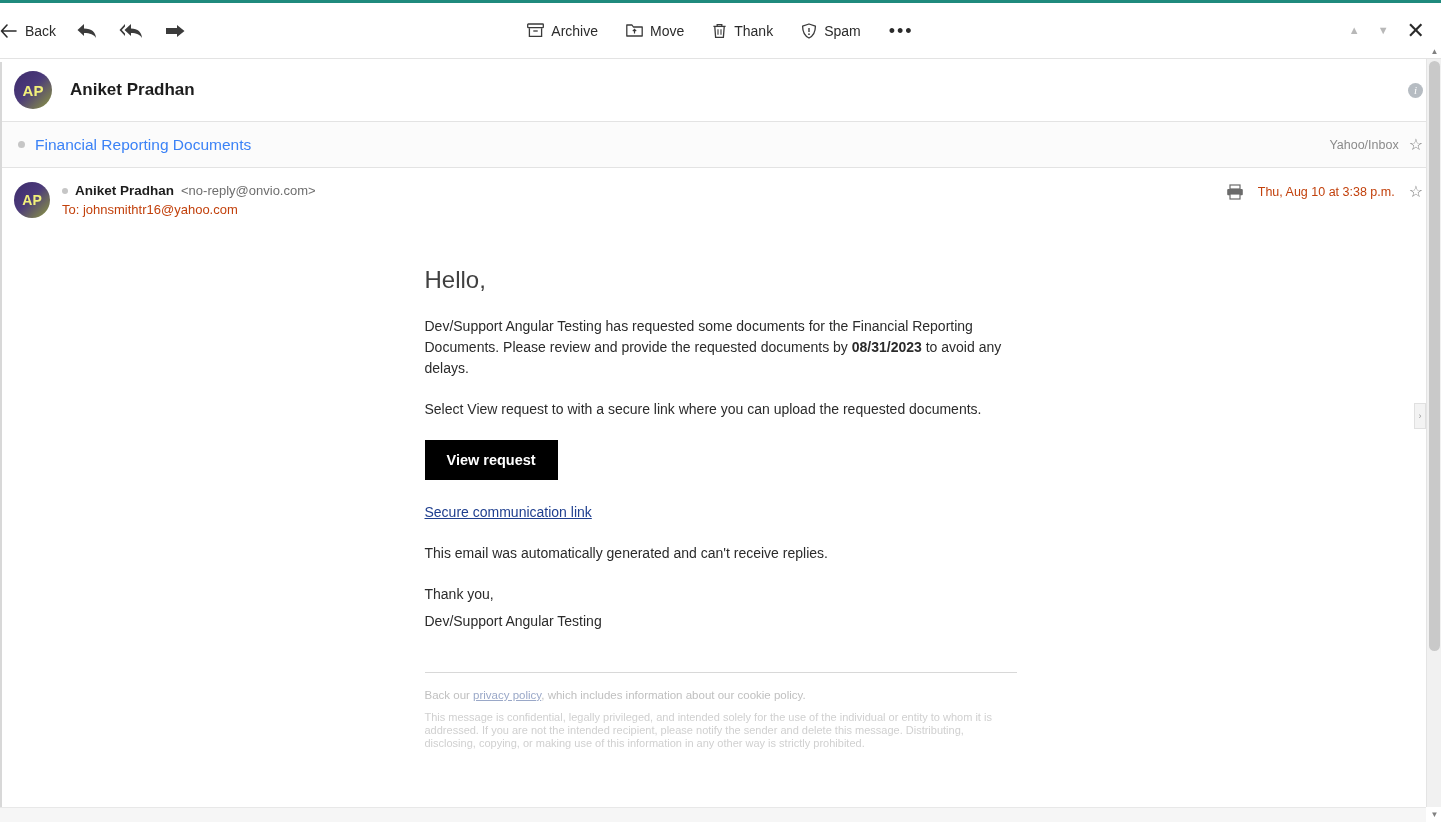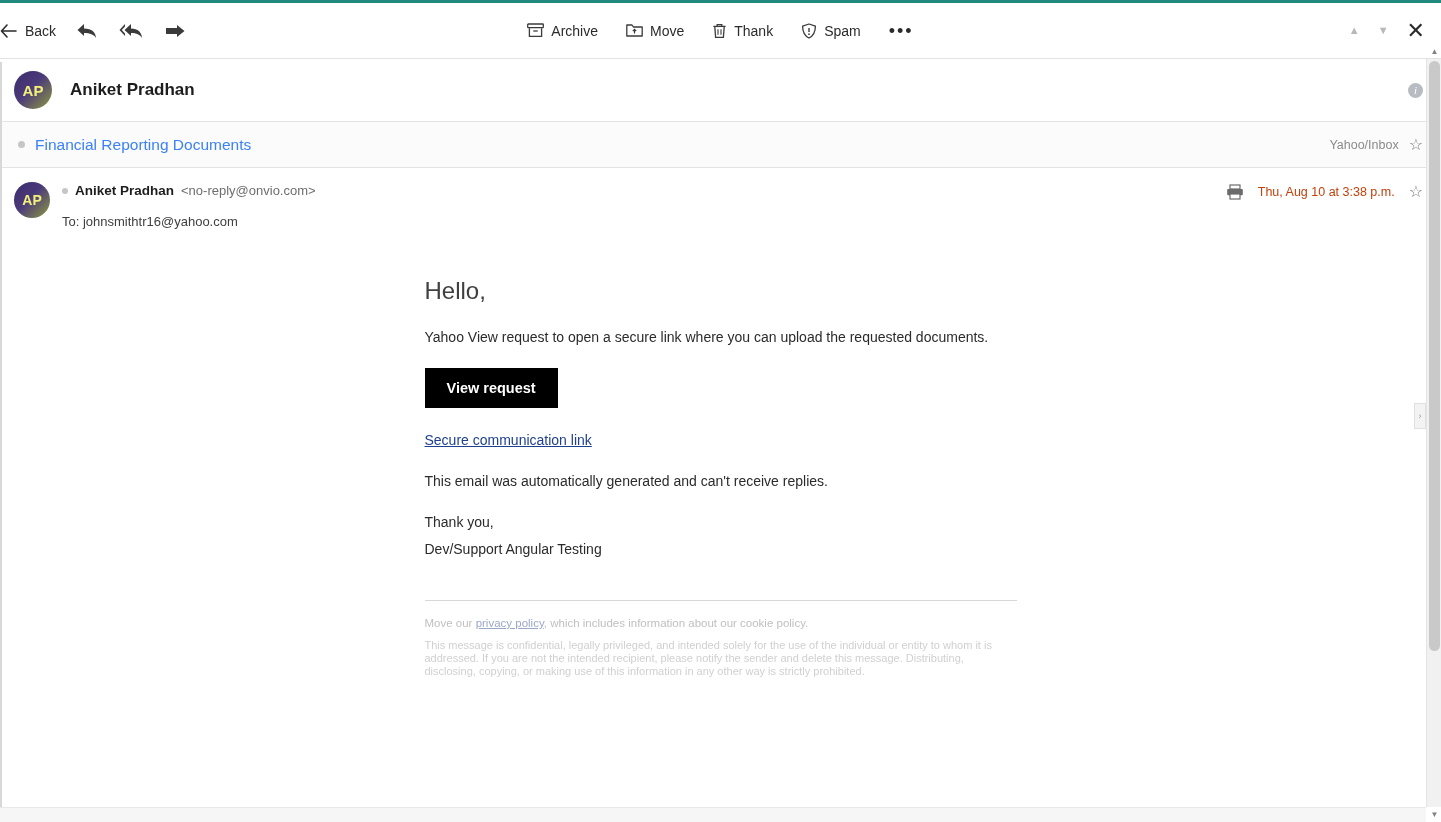--- a/index.html
+++ b/index.html
@@ -123,21 +123,21 @@
     background: #fff;
   }
   .msg-head .avatar { width: 36px; height: 36px; font-size: 14px; }
   .msg-meta { margin-left: 12px; padding-top: 1px; }
   .msg-from-line { display: flex; align-items: center; gap: 7px; }
   .small-dot {
     width: 6px; height: 6px; border-radius: 50%; background: #c6c6c6;
   }
   .from-name { font-size: 13.5px; font-weight: bold; color: #1d1d1d; }
   .from-email { font-size: 13px; color: #6e6e6e; }
-  .to-line { font-size: 13px; color: #404040; margin-top: 16px; }
+  .to-line { font-size: 13px; color: #c2410c; margin-top: 4px; }
   .msg-head-right {
     margin-left: auto;
     display: flex; align-items: center; gap: 14px;
     padding-top: 2px;
   }
   .date-text { font-size: 12.5px; color: #c2410c; }
 
   
   .body-wrap {
     position: relative;
@@ -333,38 +333,41 @@
       </span>
       <span class="date-text">Thu, Aug 10 at 3:38 p.m.</span>
       <span class="star">☆</span>
     </div>
   </div>
 
   <div class="body-wrap">
     <div class="body-inner">
       <div class="hello">Hello,</div>
 
-
-      <p class="para">Yahoo View request to open a secure link where you can upload the requested documents.</p>
+      <p class="para">
+        <span>Dev/Support Angular Testing has requested some documents for the Financial Reporting Documents. Please review and provide the requested documents by </span><b>08/31/2023</b><span> to avoid any delays.</span>
+      </p>
+
+      <p class="para">Select View request to with a secure link where you can upload the requested documents.</p>
 
       <button class="cta">View request</button>
 
       <p class="para" style="">
         <a class="link" href="#">Secure communication link</a>
       </p>
 
       <p class="para">This email was automatically generated and can't receive replies.</p>
 
       <p class="sig">Thank you,</p>
       <p class="sig">Dev/Support Angular Testing</p>
 
       <hr class="rule">
 
       <p class="fine">
-        <span>Move our </span><a href="#">privacy policy</a><span>, which includes information about our cookie policy.</span>
+        <span>Back our </span><a href="#">privacy policy</a><span>, which includes information about our cookie policy.</span>
       </p>
       <p class="fine legal">This message is confidential, legally privileged, and intended solely for the use of the individual or entity to whom it is addressed. If you are not the intended recipient, please notify the sender and delete this message. Distributing, disclosing, copying, or making use of this information in any other way is strictly prohibited.</p>
 
       
     </div>
   </div>
 
   <div class="left-rail"></div>
 
   <div class="vscroll">

